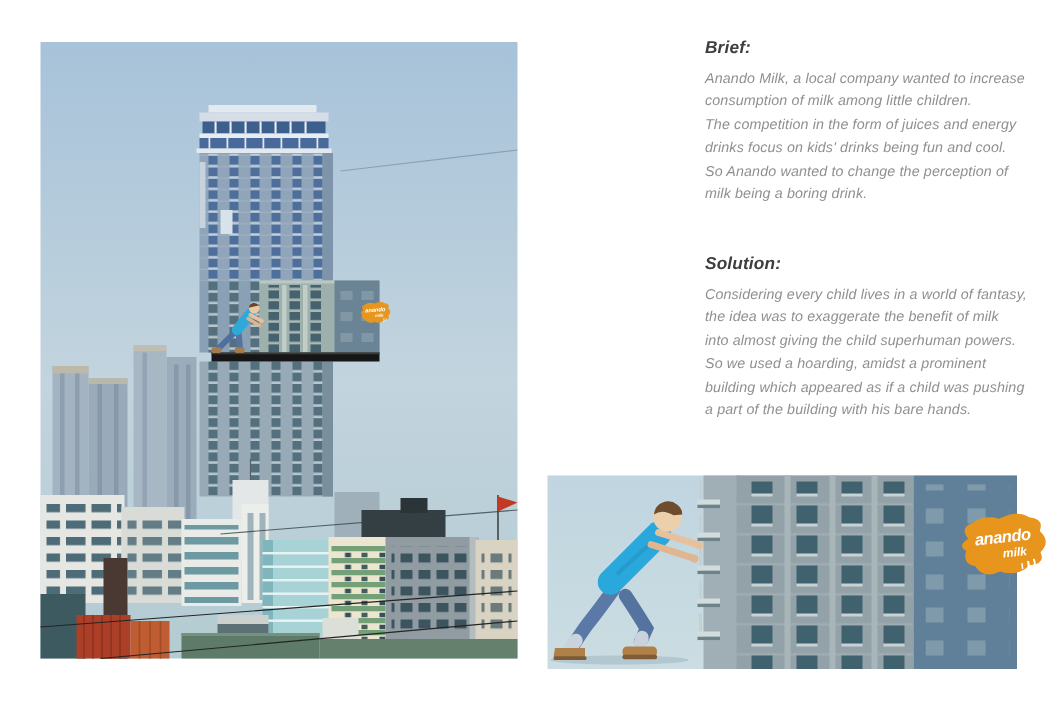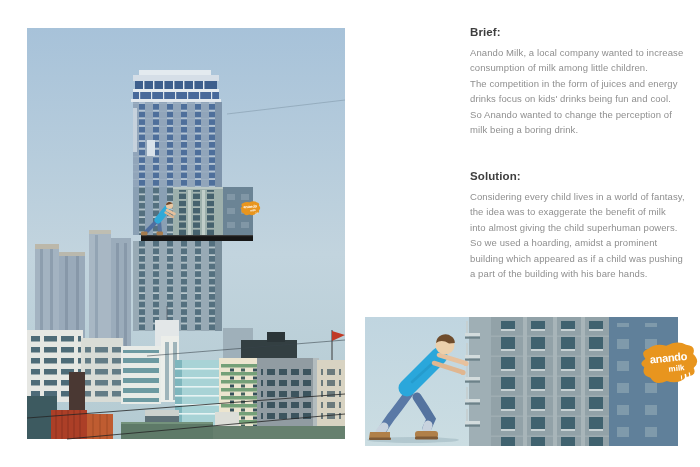--- a/index.html
+++ b/index.html
@@ -1,19 +1,19 @@
 <!DOCTYPE html>
 <html><head>
 <meta charset="utf-8">
 <style>
   * { margin:0; padding:0; box-sizing:border-box; }
   html,body { background:#ffffff; }
   .canvas {
     position:relative; width:700px; height:467px; background:#ffffff;
-    font-family:"Liberation Sans", sans-serif; overflow:hidden;
+    font-family:"Liberation Sans", sans-serif; overflow:hidden;font-style:italic;
   }
   figure { position:absolute; }
   .main-photo  { left:27px; top:28px;  width:318px; height:411px; }
   .detail-photo{ left:365px; top:317px; width:313px; height:129px; overflow:visible; }
   .copy { position:absolute; left:470px; width:232px; }
   .copy.brief    { top:26px;  }
   .copy.solution { top:170px; }
   .copy h3 {
     font-size:11.5px; font-weight:bold; color:#3e3e3e;
     letter-spacing:0.1px; margin:0 0 7px 0;

